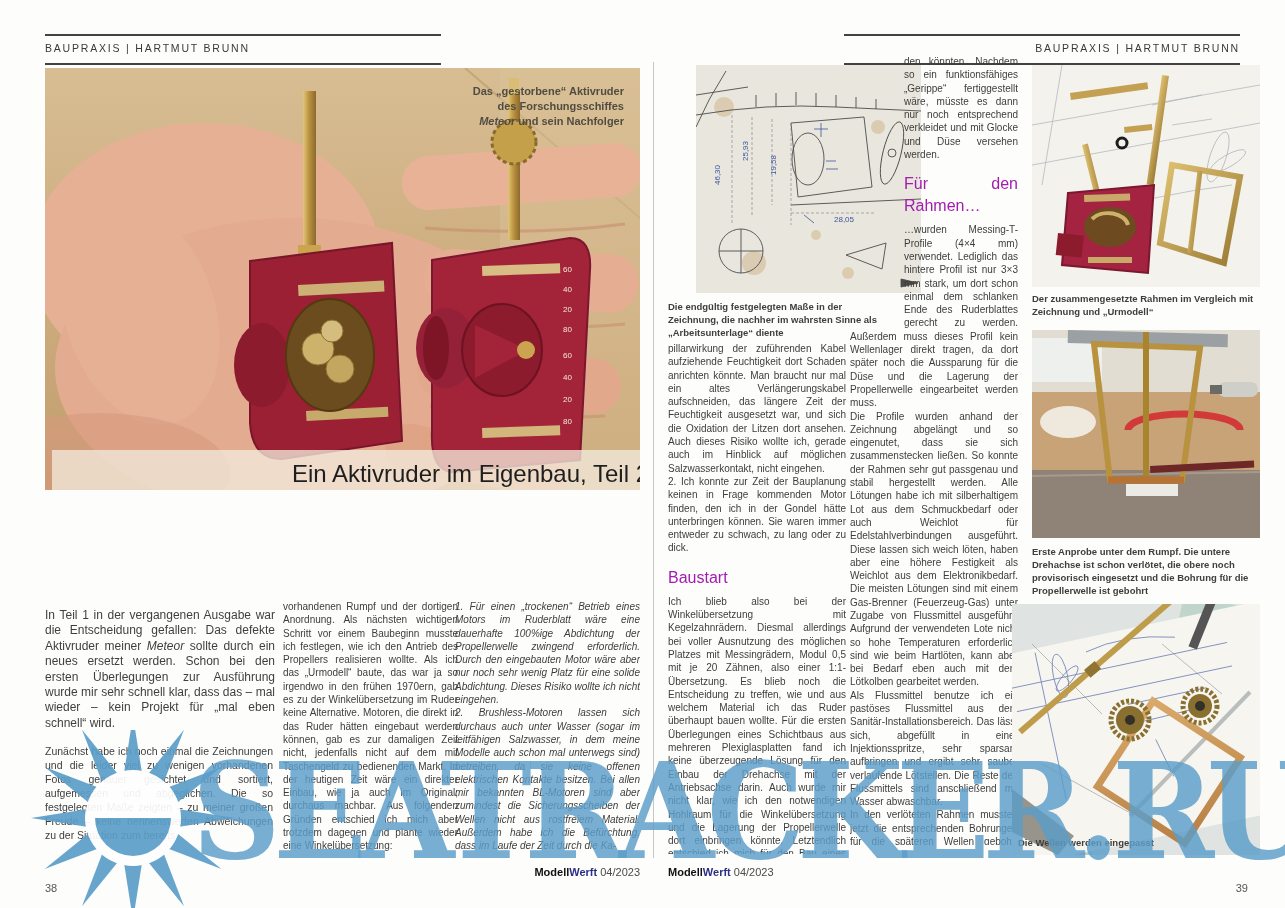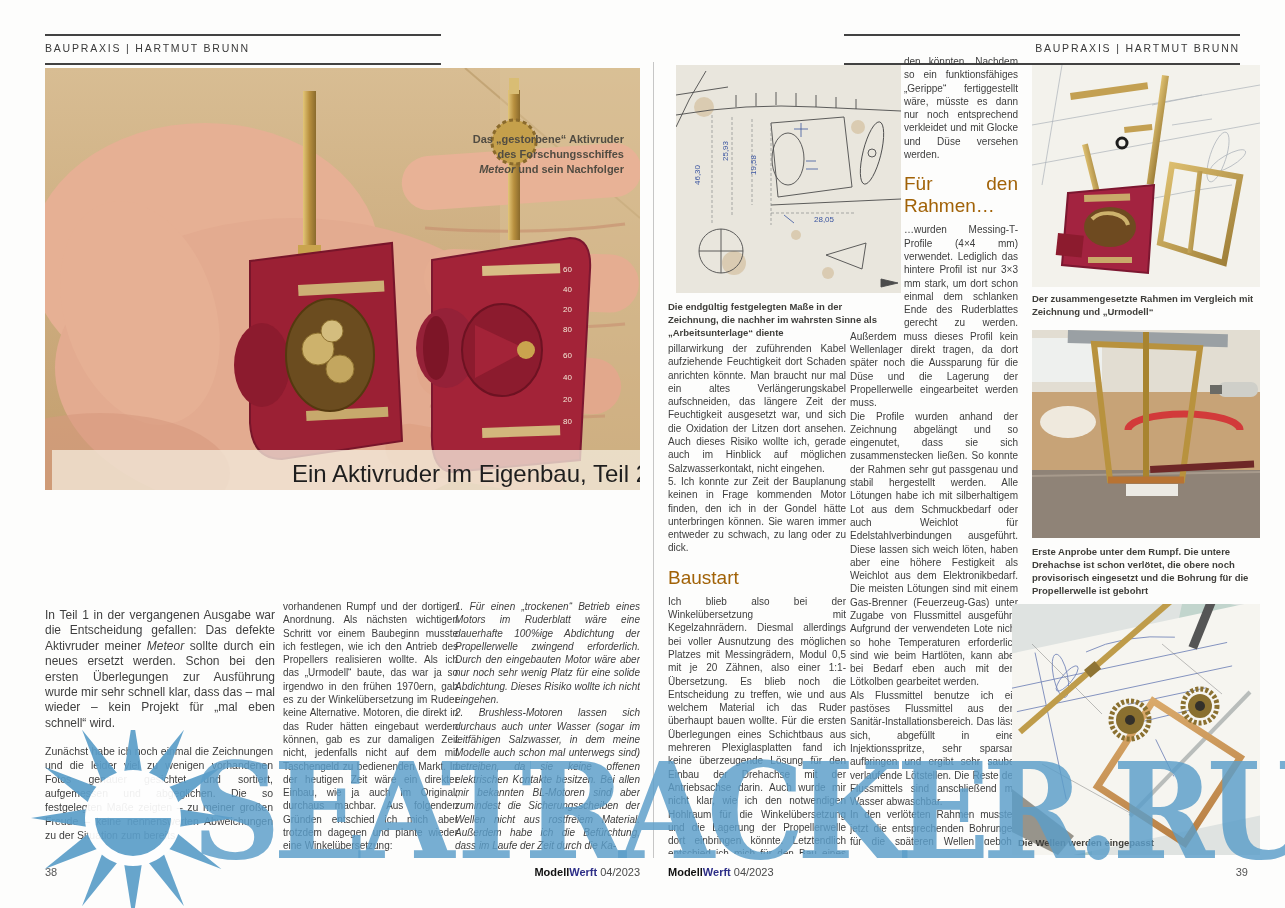--- a/index.html
+++ b/index.html
@@ -3,31 +3,31 @@
 <meta charset="utf-8">
 <style>
   html,body{margin:0;padding:0;background:#ffffff;}
   #spread{position:relative;width:1285px;height:908px;background:#fdfdfc;overflow:hidden;
           font-family:"Liberation Sans",sans-serif;color:#3d3d3d;}
   .abs{position:absolute;}
   .rule{background:#424242;}
   .kicker{font-size:10.5px;letter-spacing:1.8px;color:#3a3a3a;}
   .bodytxt{font-size:10px;line-height:13.3px;text-align:justify;color:#3d3d3d;overflow:hidden;}
   .bodytxt p{margin:0;}
-  .subhead{font-family:"Liberation Sans",sans-serif;font-size:19px;font-weight:400;color:#a16207;
+  .subhead{font-family:"Liberation Sans",sans-serif;font-size:16px;font-weight:400;color:#a21caf;
            margin:12px 0 6px 0;line-height:22px;}
   .caption{font-size:9.5px;font-weight:700;line-height:13px;color:#3f3e3a;}
   .footer{font-size:11px;color:#4a4a4a;}
   .brandbold{font-weight:700;color:#111;}
   .brandblue{font-weight:700;}
-  .pageno{font-size:11px;color:#555;}
+  .pageno{font-size:11px;color:#555;margin-top:16px;}
   .headline{font-size:79px;font-weight:700;line-height:1;color:#131313;letter-spacing:-2px;
             -webkit-text-stroke:2.4px #131313;white-space:nowrap;transform:scaleX(.74);transform-origin:left top;}
   .intro{font-size:12px;line-height:15.4px;color:#3f3f3f;text-align:justify;}
-  .photo-cap{font-size:11px;font-weight:700;line-height:15px;color:#514c42;text-align:right;margin-top:48px;}
+  .photo-cap{font-size:11px;font-weight:700;line-height:15px;color:#514c42;text-align:right;}
   .band{background:rgba(242,233,218,.78);}
   .bandtitle{font-size:24px;font-weight:400;color:#1e1e1e;letter-spacing:0;}
   .wm{font-family:"DejaVu Serif",serif;font-weight:700;font-size:132px;line-height:1;
       color:rgba(91,158,201,.83);letter-spacing:-8px;white-space:nowrap;
       transform:scaleX(.93);transform-origin:left top;pointer-events:none;}
   svg{display:block;}
 </style>
 </head>
 <body>
 
@@ -137,21 +137,21 @@
     <span class="brandbold">Modell</span><span class="brandblue" style="color:#2d2e87;">Werft</span>
     <span>04/2023</span>
   </div>
 
   <div class="abs" style="left:653px;top:62px;width:1px;height:796px;background:#c6c6c6;"></div>
 
   <div class="abs rule" style="left:844px;top:34px;width:396px;height:2px;"></div>
   <div class="abs kicker" style="left:844px;top:42px;width:396px;text-align:right;">BAUPRAXIS | HARTMUT BRUNN</div>
   <div class="abs rule" style="left:844px;top:63px;width:396px;height:2px;"></div>
 
-  <div class="abs" style="left:676px;top:65px;width:225px;height:228px;overflow:hidden;">
+  <div class="abs" style="left:696px;top:65px;width:225px;height:228px;overflow:hidden;">
     <svg width="225" height="228" viewBox="0 0 225 228">
       <rect width="225" height="228" fill="#e9e6dd"></rect>
       <g fill="#b98f4e" opacity=".3">
         <circle cx="28" cy="42" r="10"></circle>
           <circle cx="182" cy="62" r="7"></circle>
           <circle cx="58" cy="198" r="12"></circle>
           <circle cx="152" cy="208" r="6"></circle>
           <circle cx="120" cy="170" r="5"></circle>
       </g>
       <g stroke="#4c4c4c" stroke-width=".9" fill="none">
@@ -180,21 +180,21 @@
       </g>
       <g stroke="#3b55a0" stroke-width=".8" fill="none">
         <path d="M118,64 L132,64 M125,58 L125,72 M108,150 L118,158 M130,96 L140,96 M130,104 L142,104"></path>
       </g>
     </svg>
   </div>
   <div class="abs caption" style="left:668px;top:300px;width:225px;">Die endgültig festgelegten Maße in der Zeichnung, die nachher im wahrsten Sinne als „Arbeitsunterlage“ diente</div>
 
   <div class="abs bodytxt" style="left:668px;top:342px;width:178px;height:512px;">
     <p>pillarwirkung der zuführenden Kabel aufziehende Feuchtigkeit dort Schaden anrichten könnte. Man braucht nur mal ein altes Verlängerungskabel aufschneiden, das längere Zeit der Feuchtigkeit ausgesetzt war, und sich die Oxidation der Litzen dort ansehen. Auch dieses Risiko wollte ich, gerade auch im Hinblick auf möglichen Salzwasserkontakt, nicht eingehen.</p>
-    <p>5. Ich konnte zur Zeit der Bauplanung keinen in Frage kommenden Motor finden, den ich in der Gondel hätte unterbringen können. Sie waren immer entweder zu schwach, zu lang oder zu dick.</p>
+    <p>2. Ich konnte zur Zeit der Bauplanung keinen in Frage kommenden Motor finden, den ich in der Gondel hätte unterbringen können. Sie waren immer entweder zu schwach, zu lang oder zu dick.</p>
     <div class="subhead">Baustart</div>
     <p>Ich blieb also bei der Winkelübersetzung mit Kegelzahnrädern. Diesmal allerdings bei voller Ausnutzung des möglichen Platzes mit Messingrädern, Modul 0,5 mit je 20 Zähnen, also einer 1:1-Übersetzung. Es blieb noch die Entscheidung zu treffen, wie und aus welchem Material ich das Ruder überhaupt bauen wollte. Für die ersten Überlegungen eines Schichtbaus aus mehreren Plexiglasplatten fand ich keine überzeugende Lösung für den Einbau der Drehachse mit der Antriebsachse darin. Auch wurde mir nicht klar, wie ich den notwendigen Hohlraum für die Winkelübersetzung und die Lagerung der Propellerwelle dort einbringen könnte. Letztendlich entschied ich mich für den Bau eines Rahmens in Form des Ruderblattes aus Messingprofilen, in den dann die nötigen mechanischen Einbauten passgenau eingebracht wer-</p>
   </div>
 
   <div class="abs bodytxt" style="left:850px;top:55px;width:168px;height:790px;">
     <div style="float:left;width:54px;height:272px;"></div>
     <p>den könnten. Nachdem so ein funktionsfähiges „Gerippe“ fertiggestellt wäre, müsste es dann nur noch entsprechend verkleidet und mit Glocke und Düse versehen werden.</p>
     <div class="subhead">Für den Rahmen…</div>
     <p>…wurden Messing-T-Profile (4×4 mm) verwendet. Lediglich das hintere Profil ist nur 3×3 mm stark, um dort schon einmal dem schlanken Ende des Ruderblattes gerecht zu werden. Außerdem muss dieses Profil kein Wellenlager direkt tragen, da dort später noch die Aussparung für die Düse und die Lagerung der Propellerwelle eingearbeitet werden muss.</p>
     <p>Die Profile wurden anhand der Zeichnung abgelängt und so eingenutet, dass sie sich zusammenstecken ließen. So konnte der Rahmen sehr gut passgenau und stabil hergestellt werden. Alle Lötungen habe ich mit silberhaltigem Lot aus dem Schmuckbedarf oder auch Weichlot für Edelstahlverbindungen ausgeführt. Diese lassen sich weich löten, haben aber eine höhere Festigkeit als Weichlot aus dem Elektronikbedarf. Die meisten Lötungen sind mit einem Gas-Brenner (Feuerzeug-Gas) unter Zugabe von Flussmittel ausgeführt. Aufgrund der verwendeten Lote nicht so hohe Temperaturen erforderlich sind wie beim Hartlöten, kann aber bei Bedarf eben auch mit dem Lötkolben gearbeitet werden.</p>

